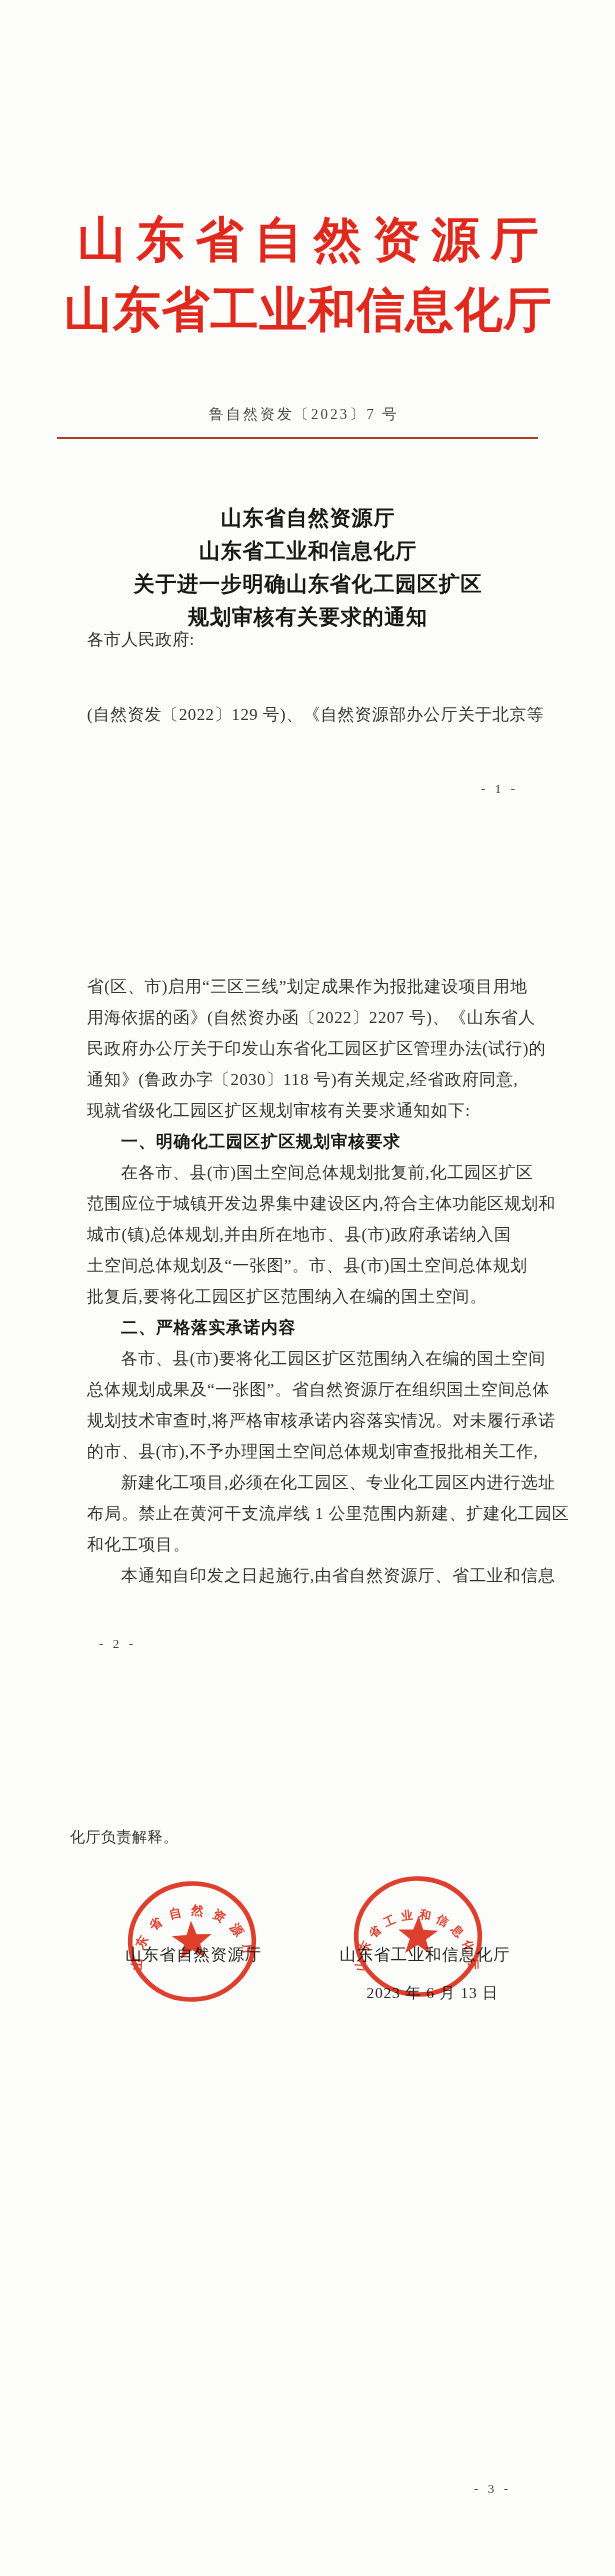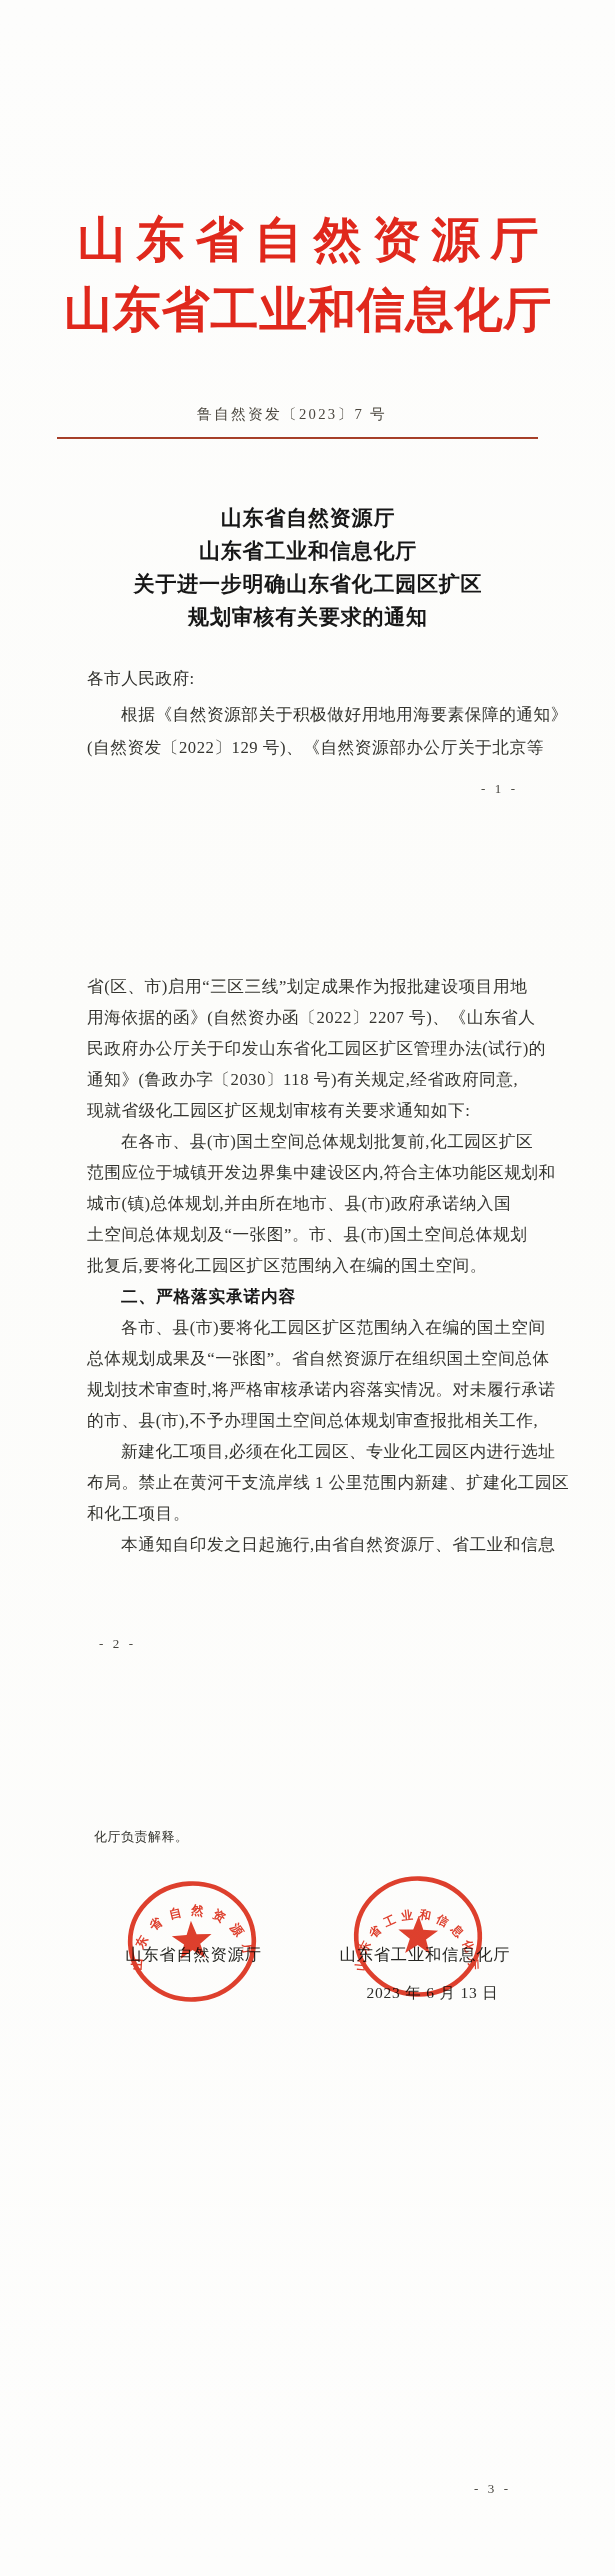--- a/index.html
+++ b/index.html
@@ -12,52 +12,52 @@
   }
   
   .red-head {
     position:absolute; left:0; width:616px; text-align:center;
     color:#e0281c; font-weight:bold; font-family:"Liberation Serif","DejaVu Serif",serif;
     white-space:nowrap;
   }
   .red-head.l1 { top:208px; font-size:48px; letter-spacing:11px; text-indent:11px; }
   .red-head.l2 { top:278px; font-size:48px; letter-spacing:0.8px; }
   .doc-number {
-    position:absolute; top:405px; left:0; width:584px; text-align:center;
+    position:absolute; top:405px; left:12px; width:584px; text-align:center;
     font-size:14.7px; color:#4a463e; letter-spacing:2.3px;
   }
   .red-rule {
     position:absolute; top:437px; left:57px; width:481px; height:2.3px;
     background:linear-gradient(180deg,#8c3524,#c04a2e 55%,#8c3524);
   }
   .title-block {
     position:absolute; top:502px; left:0; width:616px; text-align:center;
     font-size:21px; font-weight:bold; color:#171717; letter-spacing:0.8px;
   }
   .title-block div { height:33px; line-height:33px; white-space:nowrap; }
   .salutation {
-    position:absolute; top:667px; left:87px; font-size:16.7px; color:#30302c;
+    position:absolute; top:628px; left:87px; font-size:16.7px; color:#30302c;
     letter-spacing:0.4px;
   }
   .p1-body { position:absolute; top:698px; left:87px; width:465px; }
   .line {
     height:33px; line-height:33px; font-size:16.7px; color:#34342f;
     letter-spacing:0.5px; white-space:nowrap;
   }
   .indent { padding-left:34px; }
   .heading { font-weight:bold; color:#191919; font-family:"Liberation Sans","DejaVu Sans",sans-serif; letter-spacing:0.8px; }
   .pagenum { position:absolute; font-size:13px; color:#44423c; letter-spacing:3.1px; }
   .pagenum.p1 { top:781px; left:481px; }
   .pagenum.p2 { top:1636px; left:99px; }
   .pagenum.p3 { top:2481px; left:474px; }
   
   .p2-body { position:absolute; top:971px; left:87px; width:473px; }
   .p2-body .line { height:31px; line-height:31px; }
   
-  .p3-first { position:absolute; top:1828px; left:94px; font-size:13px; color:#34342f; letter-spacing:0.5px; }
+  .p3-first { position:absolute; top:1828px; left:70px; font-size:15px; color:#34342f; letter-spacing:0.5px; }
   .signer { position:absolute; font-size:16.3px; color:#262622; white-space:nowrap; letter-spacing:0.8px; }
   .signer.left  { top:1944px; left:118px; width:151px; text-align:center; }
   .signer.right { top:1944px; left:332px; width:186px; text-align:center; }
   .issue-date { position:absolute; top:1983px; left:347px; width:171px; text-align:center;
                 font-size:15.5px; color:#2e2e2a; letter-spacing:0.8px; }
   .seal { position:absolute; width:136px; height:127px; mix-blend-mode:multiply; opacity:0.92; }
   .seal.left  { top:1878px; left:124px; transform:rotate(-3deg); }
   .seal.right { top:1873px; left:350px; transform:rotate(2deg); }
 </style>
 </head>
@@ -74,32 +74,32 @@
   <div class="title-block">
     <div>山东省自然资源厅</div>
     <div>山东省工业和信息化厅</div>
     <div>关于进一步明确山东省化工园区扩区</div>
     <div>规划审核有关要求的通知</div>
   </div>
 
   <div class="salutation">各市人民政府:</div>
 
   <div class="p1-body">
-    <div class="line indent">根据《自然资源部关于积极做好用地用海要素保障的通知》</div>
     <div class="line">(自然资发〔2022〕129 号)、《自然资源部办公厅关于北京等</div>
   </div>
 
   <div class="pagenum p1">- 1 -</div>
 
   <div class="p2-body">
     <div class="line">省(区、市)启用“三区三线”划定成果作为报批建设项目用地</div>
     <div class="line">用海依据的函》(自然资办函〔2022〕2207 号)、《山东省人</div>
     <div class="line">民政府办公厅关于印发山东省化工园区扩区管理办法(试行)的</div>
     <div class="line">通知》(鲁政办字〔2030〕118 号)有关规定,经省政府同意,</div>
     <div class="line">现就省级化工园区扩区规划审核有关要求通知如下:</div>
+    <div class="line indent heading">一、明确化工园区扩区规划审核要求</div>
     <div class="line indent">在各市、县(市)国土空间总体规划批复前,化工园区扩区</div>
     <div class="line">范围应位于城镇开发边界集中建设区内,符合主体功能区规划和</div>
     <div class="line">城市(镇)总体规划,并由所在地市、县(市)政府承诺纳入国</div>
     <div class="line">土空间总体规划及“一张图”。市、县(市)国土空间总体规划</div>
     <div class="line">批复后,要将化工园区扩区范围纳入在编的国土空间。</div>
     <div class="line indent heading">二、严格落实承诺内容</div>
     <div class="line indent">各市、县(市)要将化工园区扩区范围纳入在编的国土空间</div>
     <div class="line">总体规划成果及“一张图”。省自然资源厅在组织国土空间总体</div>
     <div class="line">规划技术审查时,将严格审核承诺内容落实情况。对未履行承诺</div>
     <div class="line">的市、县(市),不予办理国土空间总体规划审查报批相关工作,</div>

